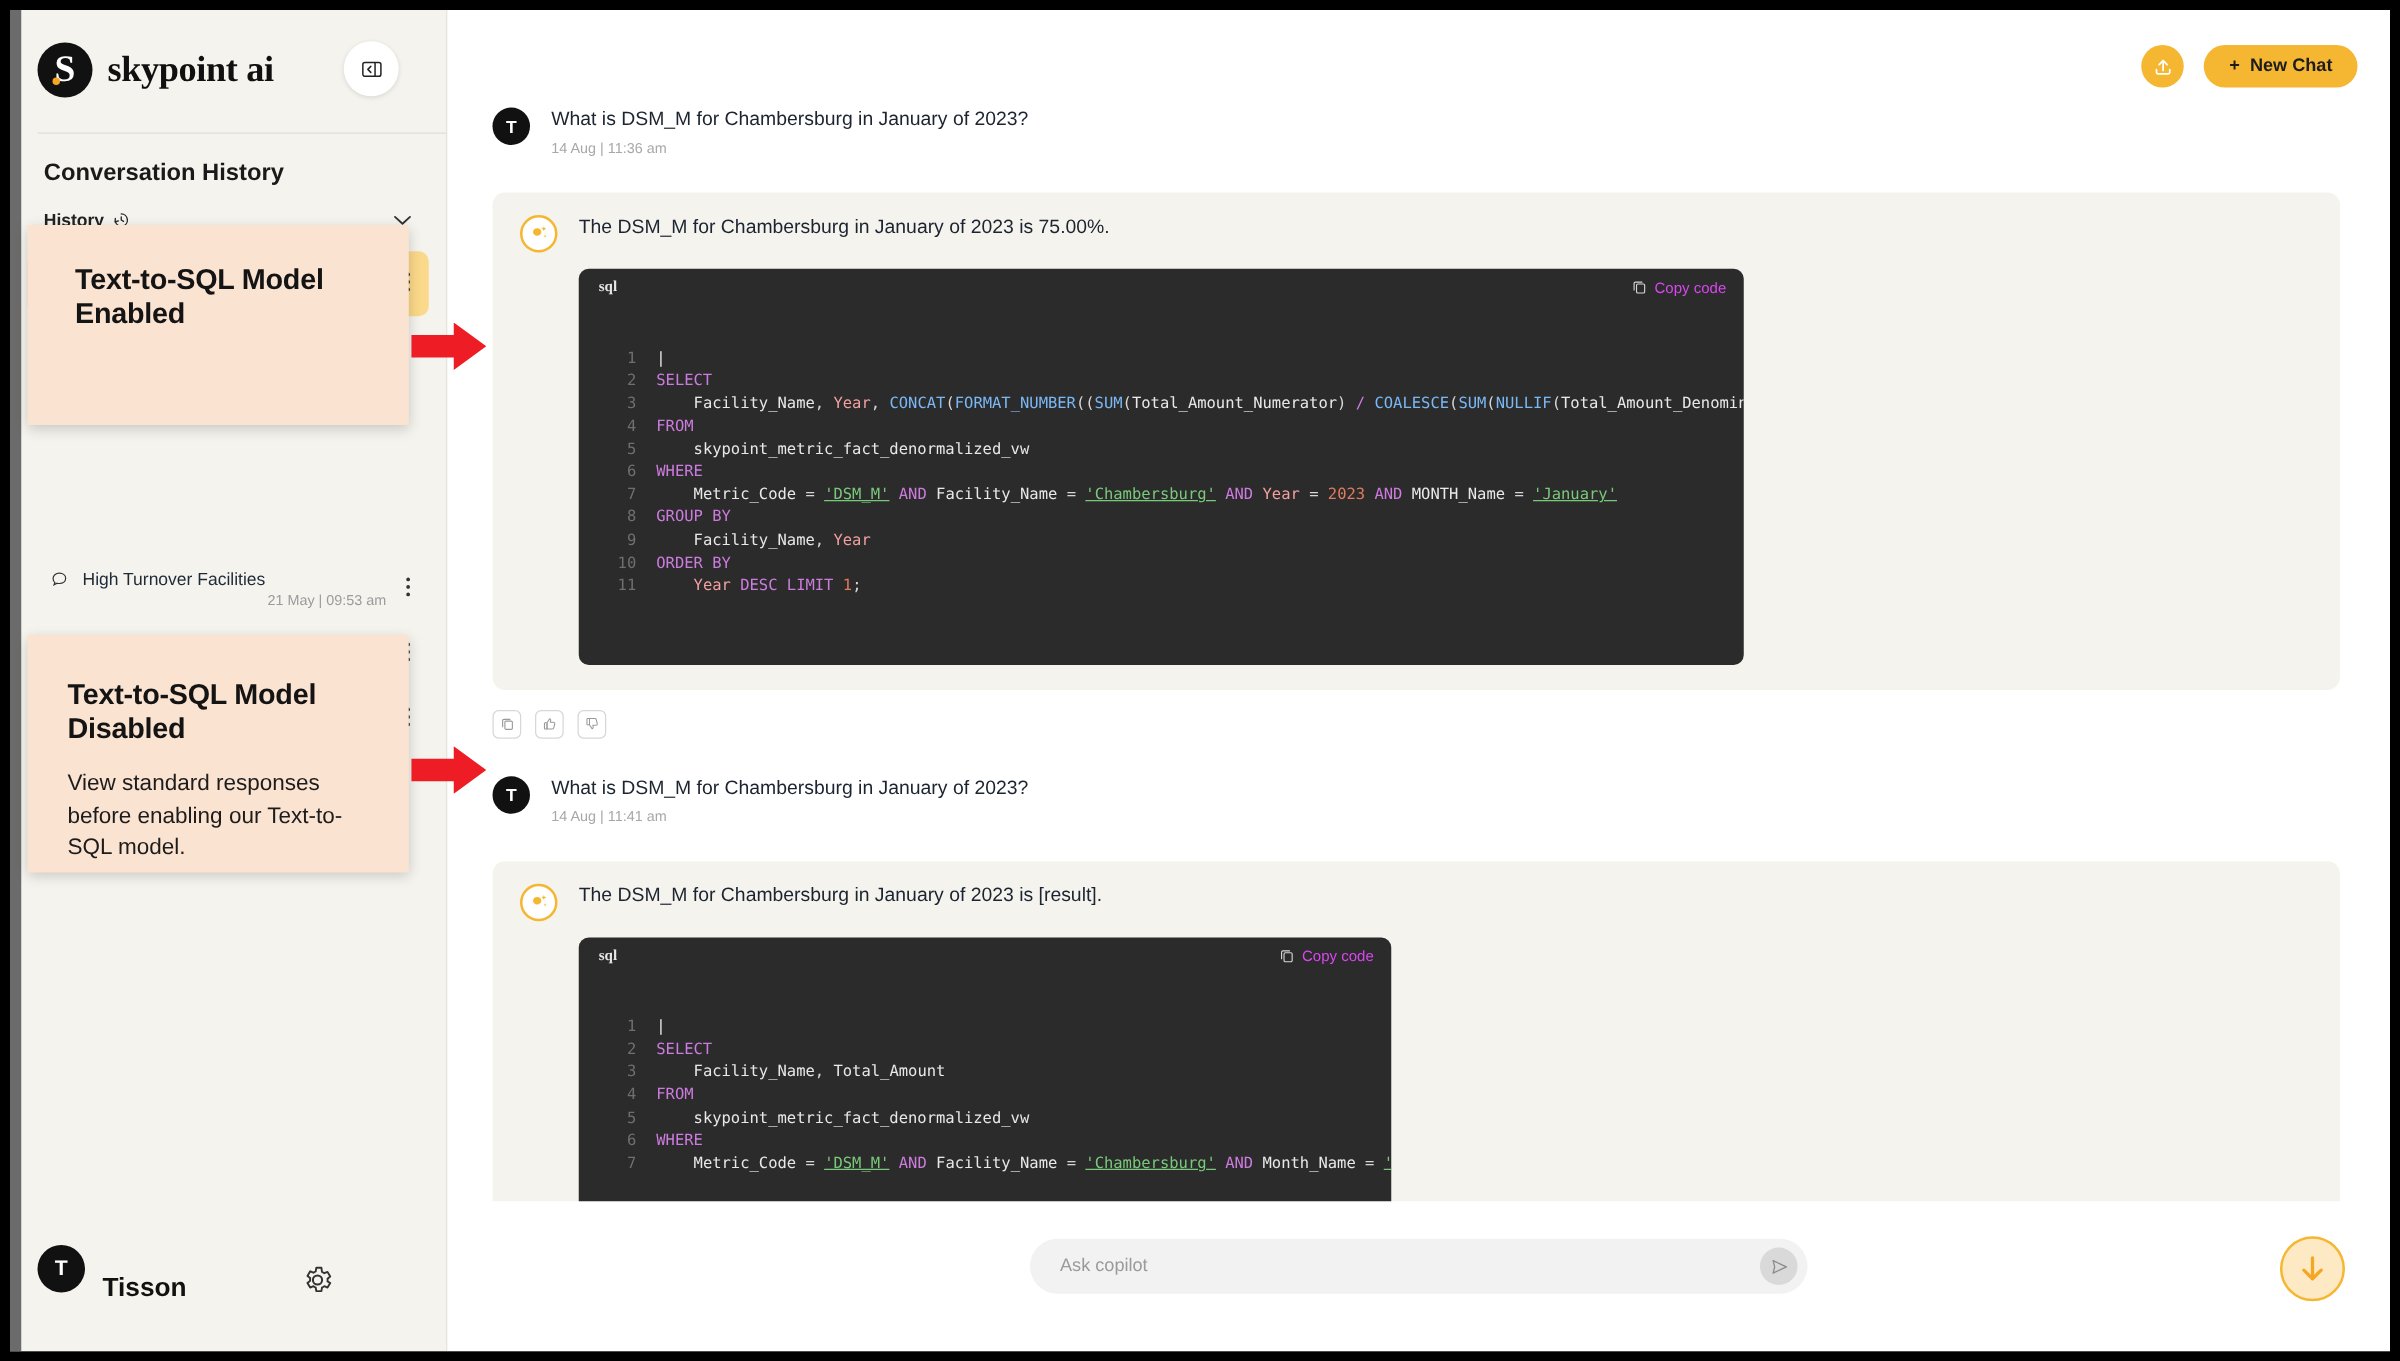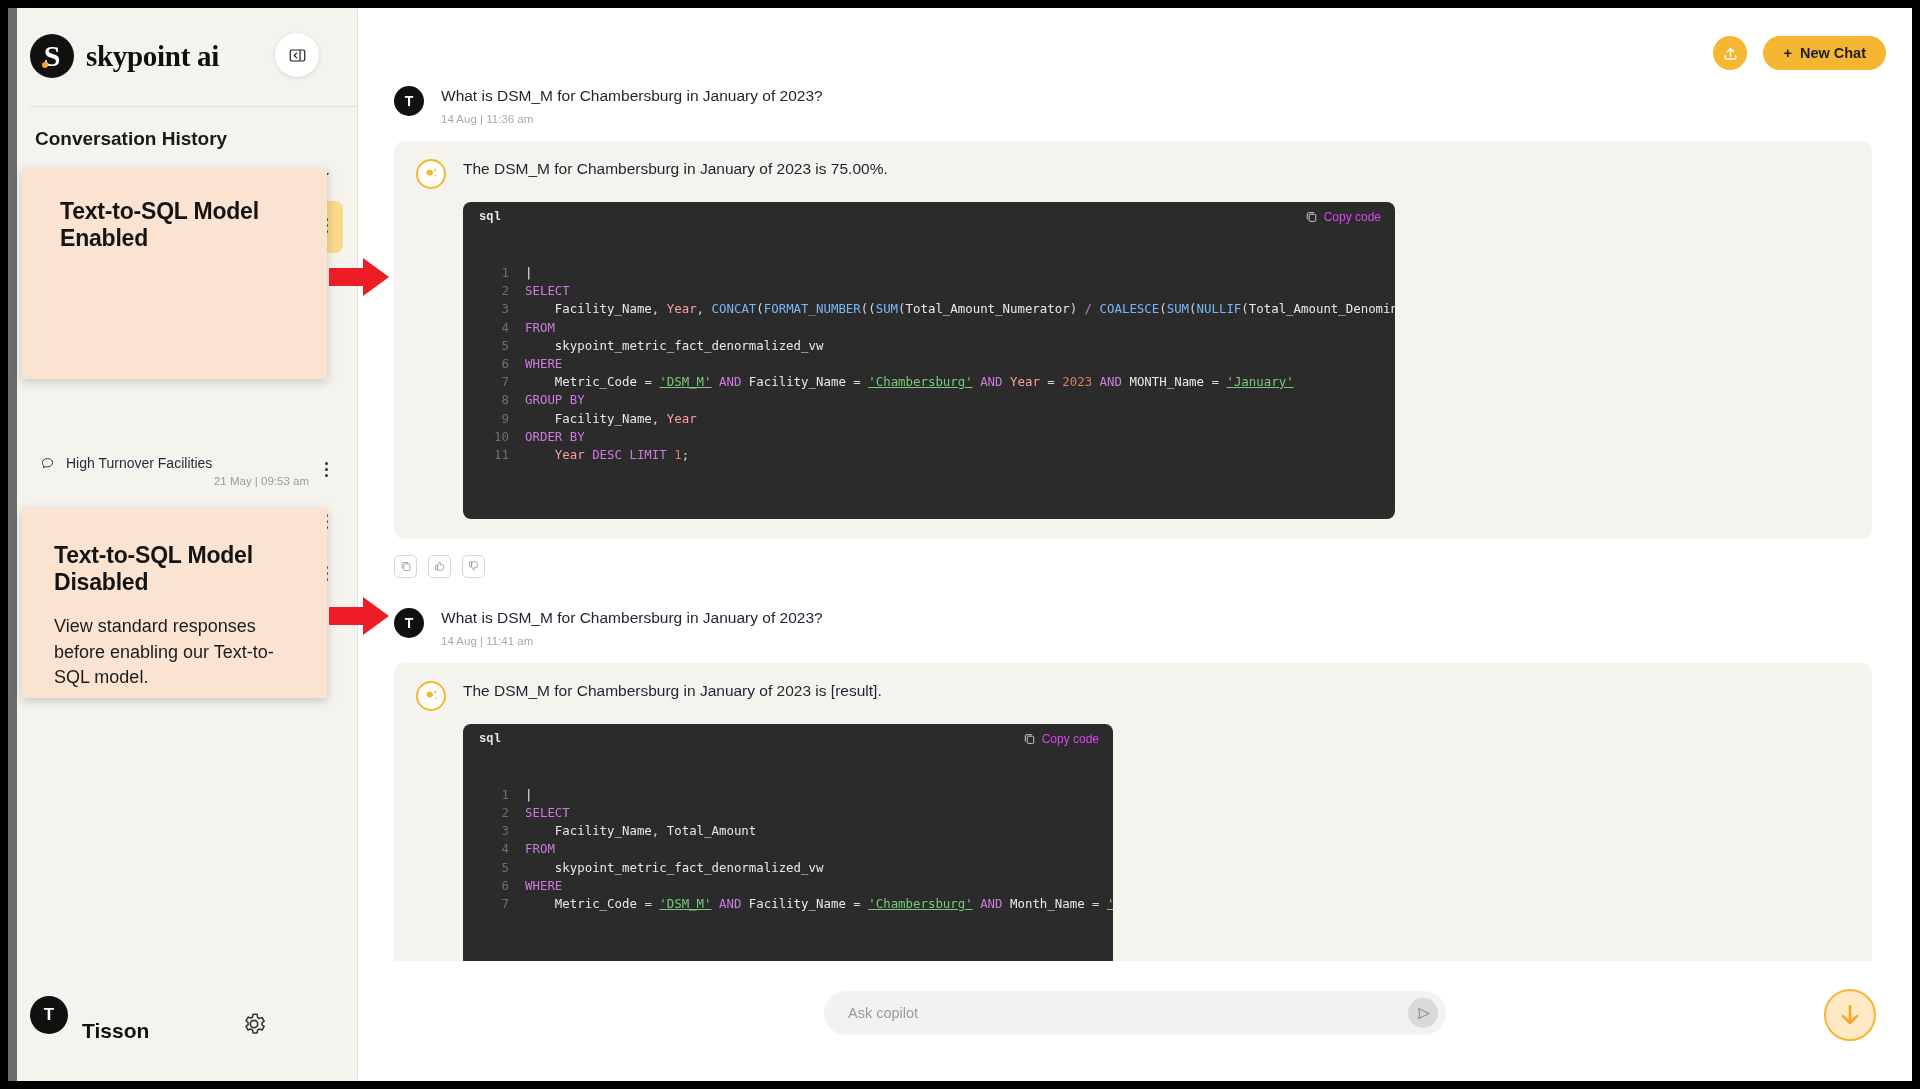--- a/index.html
+++ b/index.html
@@ -109,21 +109,21 @@
   
   .callout {
     position: absolute;
     background: #fbe3d1;
     box-shadow: 0 3px 10px rgba(0,0,0,.18);
     padding: 30px 26px 26px 38px;
     z-index: 40;
   }
   .callout h3 { font-size: 23px; font-weight: bold; color: #141414; margin-bottom: 18px; letter-spacing: -0.2px; }
   .callout p  { font-size: 18px; color: #1c1c1c; line-height: 1.42; }
-  #callout-1 { left: 14px; top: 160px; width: 305px; height: 211px; }
+  #callout-1 { left: 14px; top: 172px; width: 305px; height: 160px; }
   #callout-2 { left: 14px; top: 500px; width: 305px; height: 190px; padding-top: 34px; padding-left: 32px; }
   
   .red-arrow { position: absolute; z-index: 45; }
   
   #main {
     position: absolute; left: 350px; top: 0; right: 0; bottom: 0;
     background: #ffffff;
   }
   #topbar {
     position: absolute; right: 26px; top: 28px;
@@ -157,37 +157,37 @@
   }
   .msg-avatar.bot {
     background: #ffffff; border: 2px solid #f5b731; color: #f5a623;
     font-size: 16px;
   }
   .msg-text { font-size: 15.5px; color: #1c2430; line-height: 1.35; }
   .msg-time { font-size: 11.5px; color: #a8a8a8; margin-top: 6px; }
   .msg-bot {
     background: #f4f3ee;
     border-radius: 10px;
-    margin: 4px 40px 0 36px;
+    margin: 17px 40px 0 36px;
     padding: 18px 22px 20px 22px;
     display: flex; gap: 17px; align-items: flex-start;
   }
   .bot-body { flex: 1 1 auto; min-width: 0; }
   .code-card {
     margin-top: 22px;
     background: #2b2b2b;
     border-radius: 8px;
     overflow: hidden;
   }
   .code-head {
     height: 30px;
     display: flex; align-items: center; justify-content: space-between;
     padding: 0 14px 0 16px;
   }
-  .code-lang { font-size: 12px; font-weight: bold; color: #e6e6e6; font-family: Liberation Mono, monospace; }
+  .code-lang { font-size: 12px; font-weight: bold; color: #e6e6e6; font-family: Liberation Serif, serif; }
   .code-copy {
     font-size: 12px; color: #d946ef; display: flex; align-items: center; gap: 6px;
     cursor: pointer;
   }
   .code-body {
     padding: 14px 0 18px 0;
     font-family: "DejaVu Sans Mono", monospace;
     font-size: 12.4px;
     line-height: 18.2px;
     white-space: pre;

